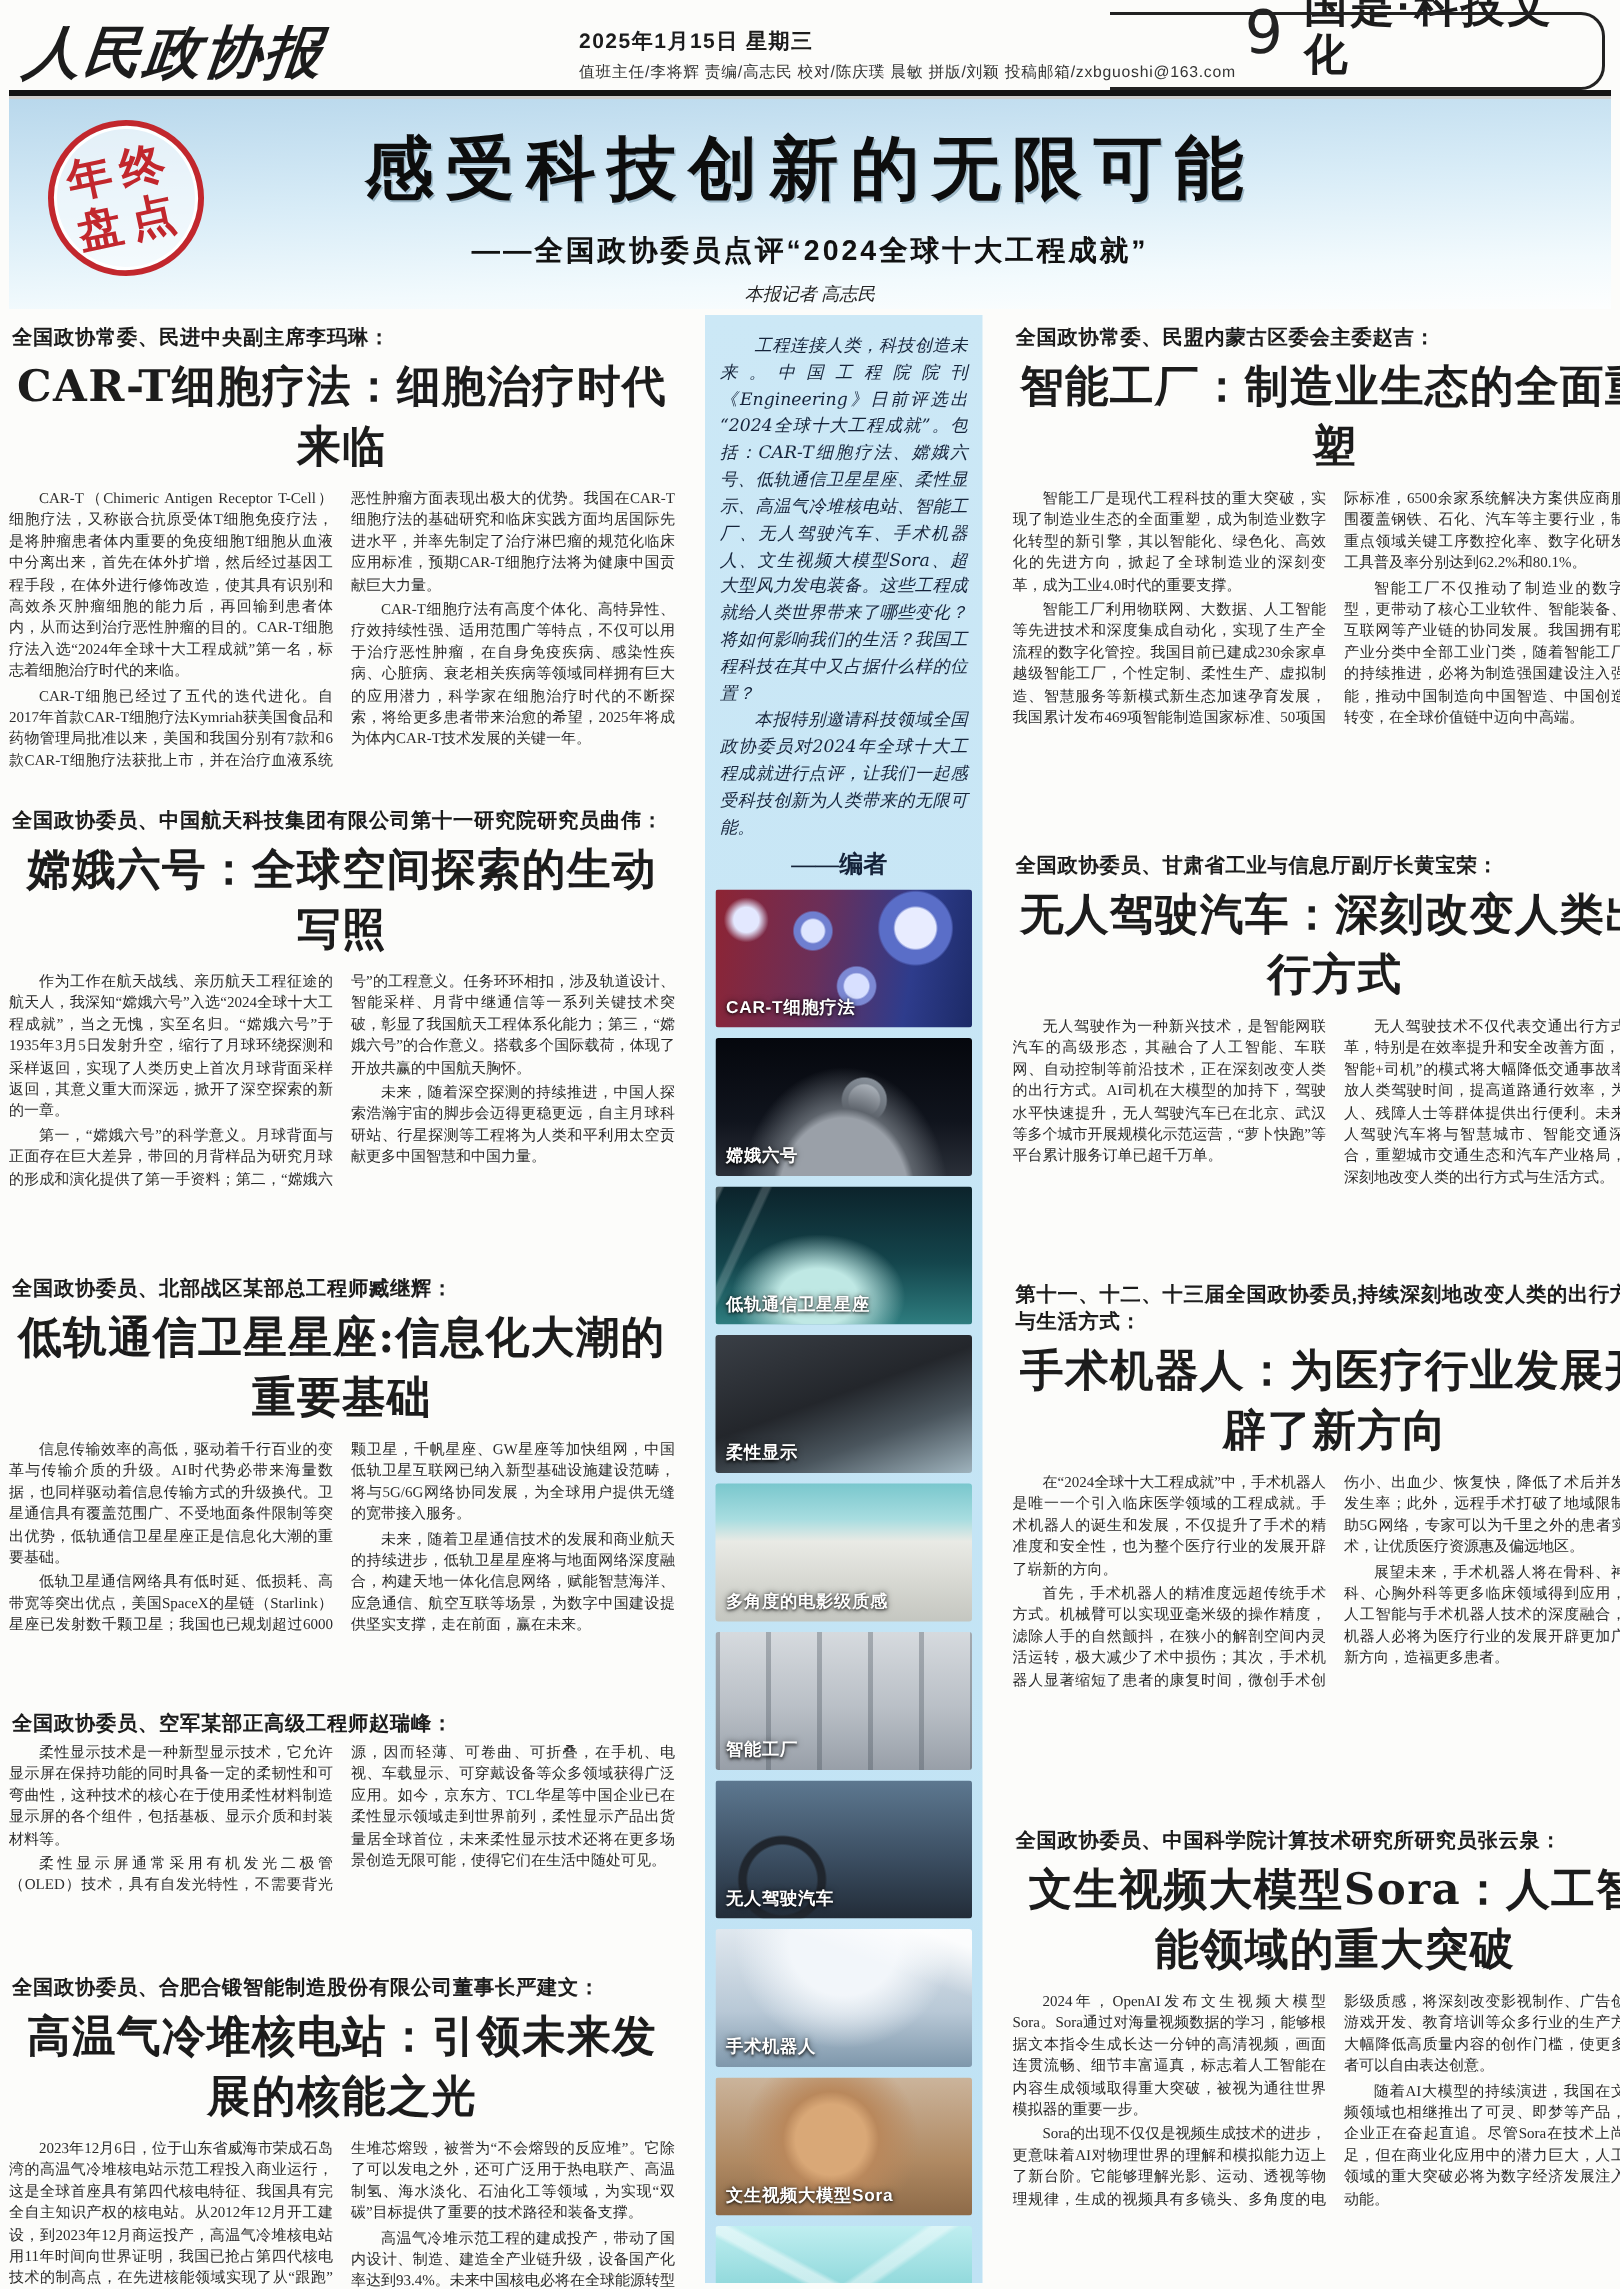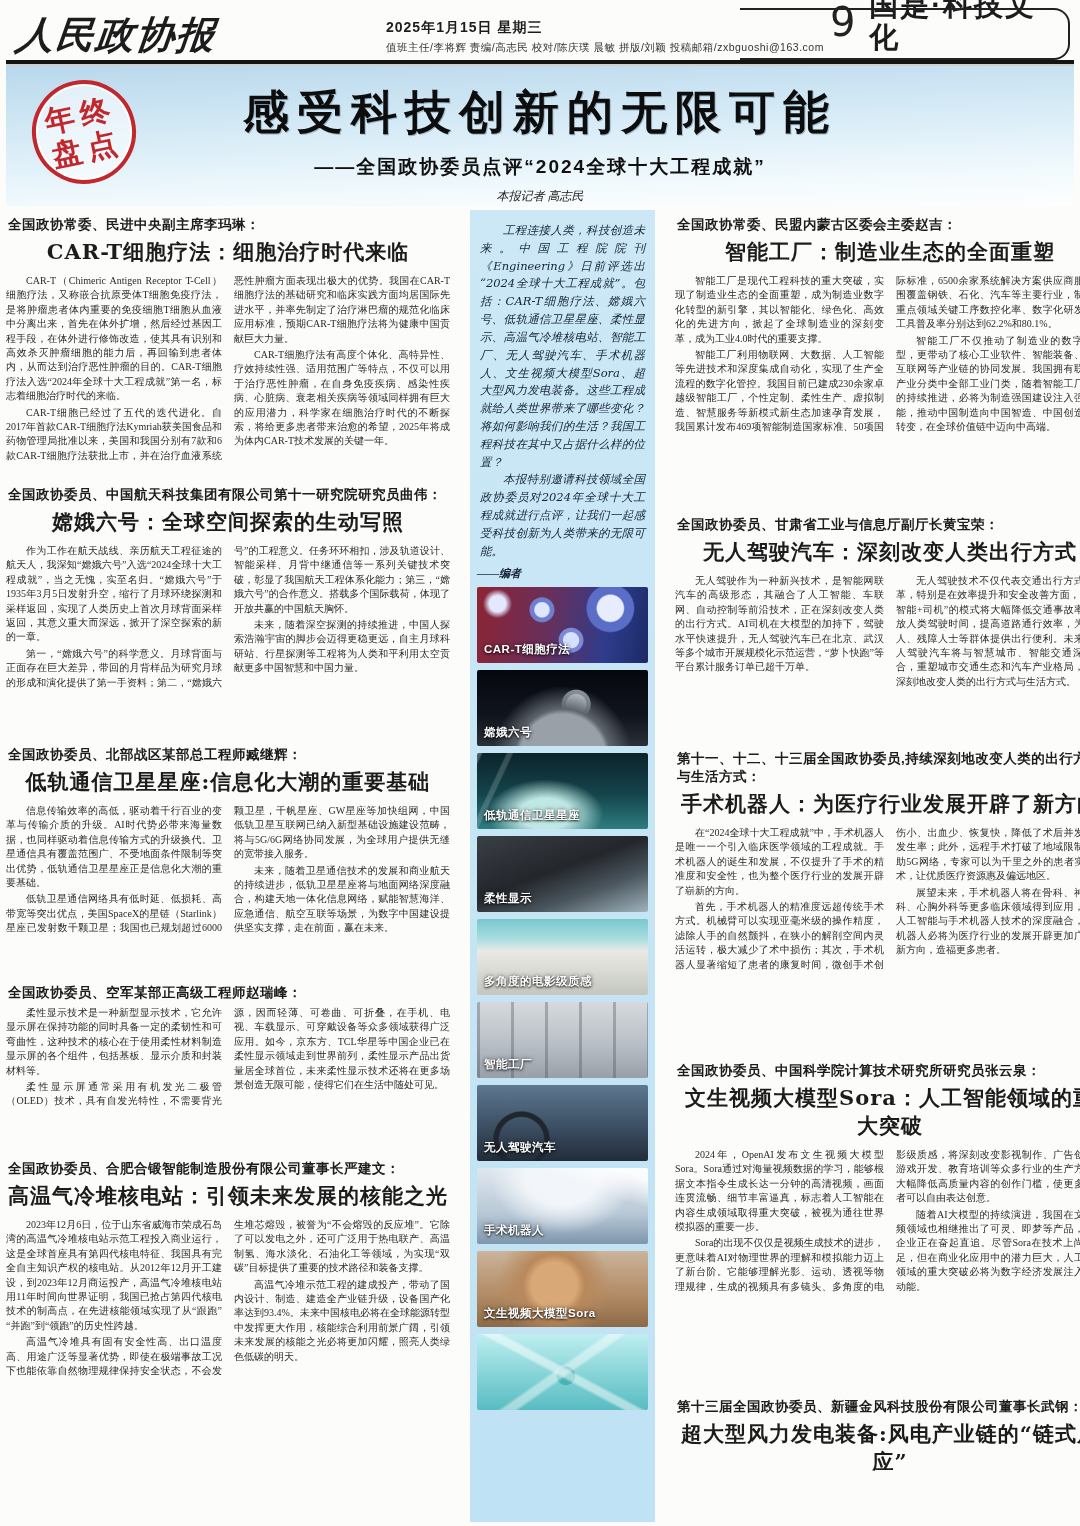--- a/index.html
+++ b/index.html
@@ -47,37 +47,37 @@
   
   .content { display:flex; gap:20px; padding:4px 6px 0 6px; height:1316px; }
   .col-left  { width:444px; flex:none; }
   .col-right { width:430px; flex:none; }
   .col-mid   { width:185px; flex:none; background:linear-gradient(180deg,#cce8f6,#bfe2f4);
     padding:6px 7px; overflow:hidden; }
   
   .article { overflow:hidden; }
   .kicker { font-family:"Liberation Sans",sans-serif; font-weight:bold; font-size:13.5px;
     letter-spacing:.5px; margin:6px 0 4px 2px; }
-  .headline { font-family:"DejaVu Serif",serif; font-weight:bold; font-size:21px;
+  .headline { font-family:"DejaVu Serif",serif; font-weight:bold; font-size:29px;
     letter-spacing:1px; text-align:center; margin:2px 0 8px 0; }
   .art-body { columns:2; column-gap:12px; text-align:justify; font-size:10px;
     line-height:1.44; color:#2a2a2a; overflow:hidden; }
   .art-body p { text-indent:2em; margin-bottom:2px; }
   .hb-210{height:206px;} .hb-196{height:196px;} .hb-176{height:174px;}
   .hb-148{height:148px;} .hb-282{height:282px;}
   .hb-238{height:236px;} .hb-170{height:170px;} .hb-232{height:230px;}
   .hb-246{height:244px;font-family:Liberation Serif, serif;}
   
   .editor-note { font-family:"DejaVu Serif",serif; font-style:italic; font-size:11.5px;
     line-height:1.55; text-align:justify; color:#15233a; padding:6px 3px 4px 3px; }
   .editor-note p { text-indent:2em; }
-  .editor-signoff { text-align:left; font-weight:bold; padding:2px 6px 6px 0;
-    font-size:11px; font-style:italic; color:#15233a; }
+  .editor-signoff { text-align:center; font-weight:bold; padding:2px 6px 6px 0;
+    font-size:16px; color:#15233a; }
   .photos { display:flex; flex-direction:column; gap:7px; }
-  .ph { position:relative; width:100%; height:76px; border-radius:2px; overflow:hidden; }
+  .ph { position:relative; width:100%; height:92px; border-radius:2px; overflow:hidden; }
   .cap { position:absolute; left:7px; bottom:6px; color:#fff; font-family:"Liberation Sans",sans-serif;
     font-weight:bold; font-size:11.5px; letter-spacing:.5px;
     text-shadow:0 1px 2px rgba(0,0,0,.8),0 0 4px rgba(0,0,0,.6); white-space:nowrap; }
   .ph-1 { background:
     radial-gradient(circle at 78% 28%, #e8ecff 0 9%, #5a6ec8 10% 16%, transparent 17%),
     radial-gradient(circle at 38% 30%, #dfe6ff 0 6%, #6f7fd0 7% 10%, transparent 11%),
     radial-gradient(circle at 55% 70%, #d8e0ff 0 7%, #7c89d4 8% 11%, transparent 12%),
     radial-gradient(circle at 12% 22%, #e3e8ff 0 5%, transparent 9%),
     linear-gradient(100deg,#8e2433 0%,#6a2f59 40%,#2e3c8c 75%,#1c2a66 100%); }
   .ph-2 { background:

